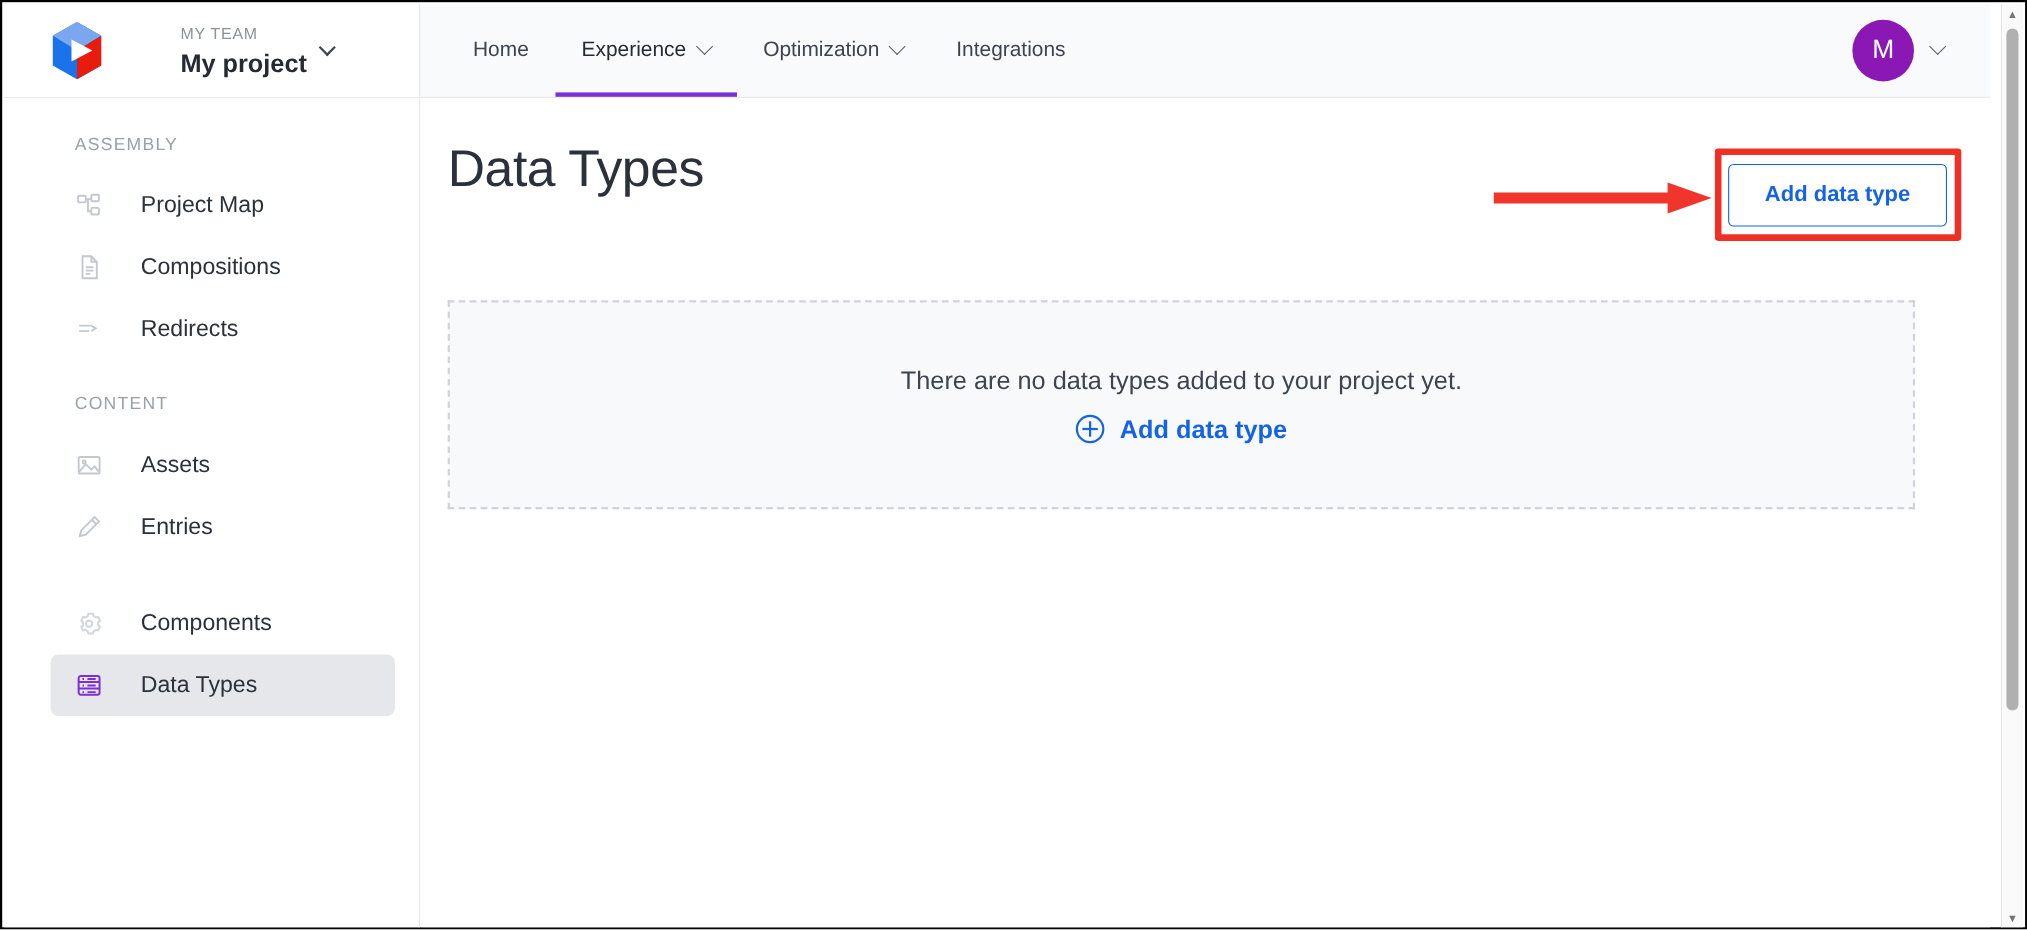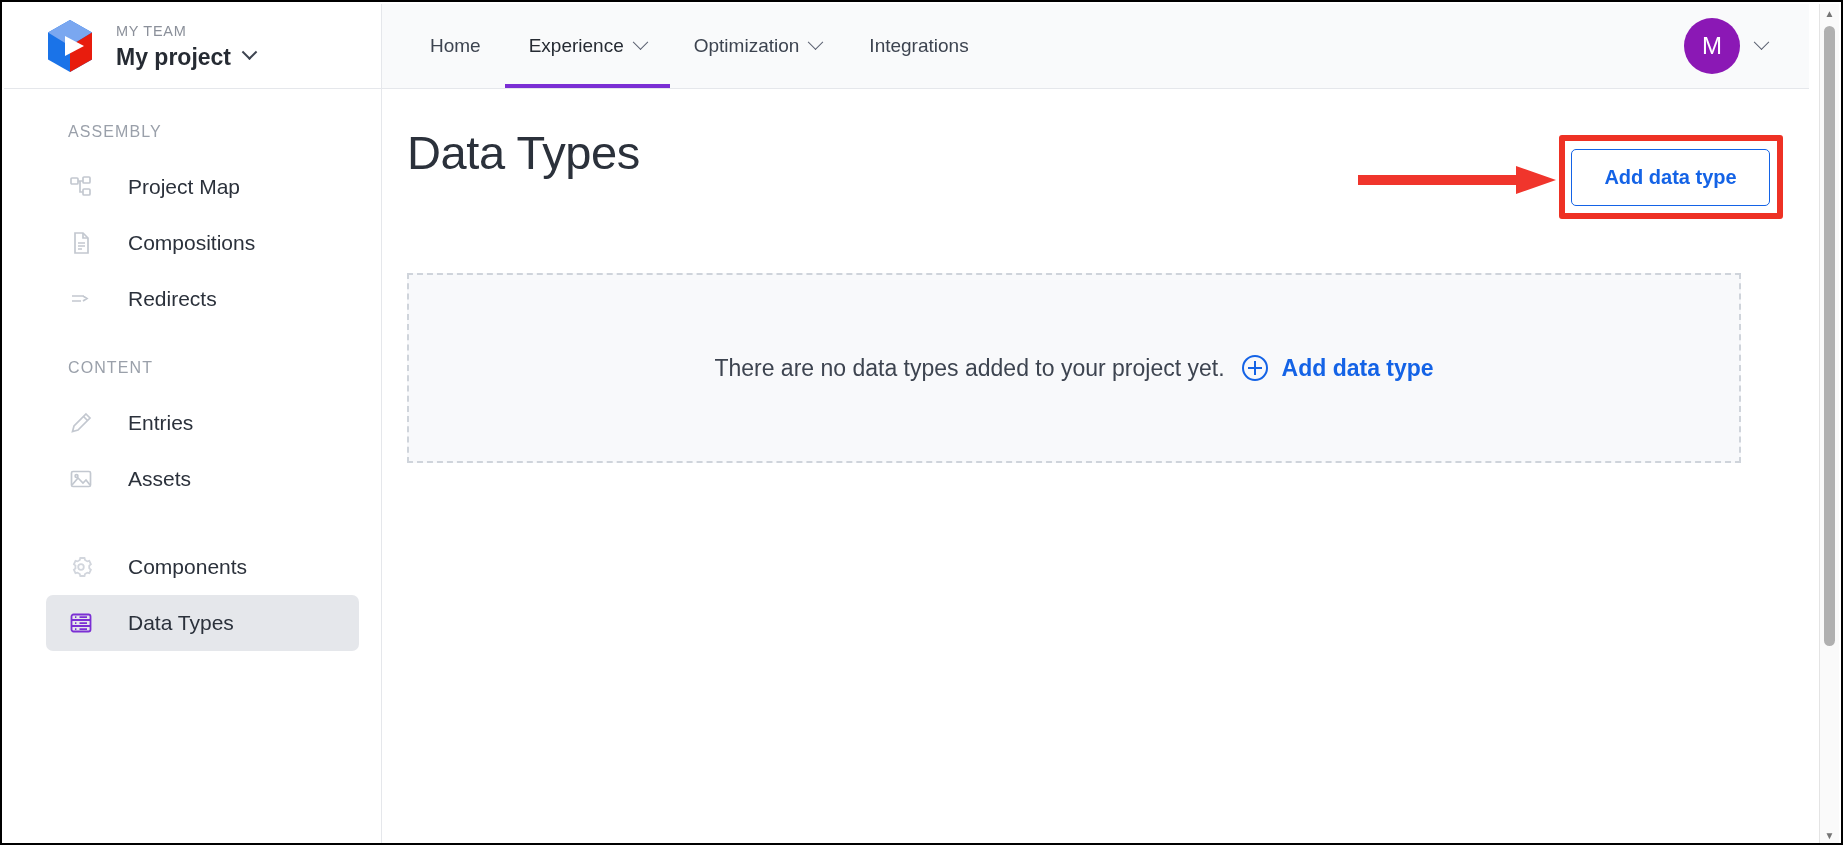--- a/index.html
+++ b/index.html
@@ -32,36 +32,37 @@
     align-items: stretch;
   }
   .brand {
     width: 378px;
     height: 100%;
     display: flex;
     align-items: center;
     padding-left: 40px;
     border-right: 1px solid #e5e7eb;
     background: #ffffff;
+    gap: 48px;
   }
   .logo {
     width: 52px; height: 56px;
     margin-right: 20px;
     flex: none;
   }
   .brand-text { display: flex; flex-direction: column; justify-content: center; }
   .team-label {
     font-size: 14.5px;
     letter-spacing: 0.7px;
     color: #8b909a;
     font-weight: 400;
     line-height: 20px;
     text-transform: uppercase;
   }
-  .project-row { display: flex; align-items: center; gap: 13px; margin-top: 1px; }
+  .project-row { display: flex; gap: 13px; margin-top: 1px; }
   .project-name {
     font-size: 23px;
     font-weight: bold;
     color: #262b33;
     line-height: 30px;
   }
   .chev {
     display: inline-block;
     width: 11px; height: 11px;
     border-right: 2px solid #3d4450;
@@ -170,21 +171,21 @@
     letter-spacing: -0.4px;
     line-height: 60px;
   }
   .empty-panel {
     margin-top: 90px;
     margin-right: 24px;
     height: 190px;
     border: 2px dashed #cfd4db;
     background: #f8f9fb;
     display: flex;
-    flex-direction: row;
+    flex-direction: column;
     align-items: center;
     justify-content: center;
     gap: 17px;
   }
   .empty-msg {
     font-size: 23px;
     color: #3d4450;
   }
   .empty-link {
     display: flex;
@@ -353,36 +354,36 @@
         <span>Redirects</span>
       </div>
     </div>
 
     <div class="side-group">
       <div class="side-group-label">CONTENT</div>
 
       <div class="side-item">
         <span class="side-icon">
           <svg width="24" height="24" viewBox="0 0 24 24" fill="none" stroke="#c3c8d0" stroke-width="1.7">
-            <path d="M17 3 l4 4 L9 19 l-5.5 1.5 L5 15 Z"></path>
-            <path d="M14.5 5.5 l4 4"></path>
-          </svg>
-        </span>
-        <span>Entries</span>
-      </div>
-
-      <div class="side-item">
-        <span class="side-icon">
-          <svg width="24" height="24" viewBox="0 0 24 24" fill="none" stroke="#c3c8d0" stroke-width="1.7">
             <rect x="2.5" y="4.5" width="19" height="15" rx="1.5"></rect>
             <circle cx="7.5" cy="9" r="1.4"></circle>
             <path d="M3 18 l6 -7 l5 5 l3 -3 l4 5"></path>
           </svg>
         </span>
         <span>Assets</span>
+      </div>
+
+      <div class="side-item">
+        <span class="side-icon">
+          <svg width="24" height="24" viewBox="0 0 24 24" fill="none" stroke="#c3c8d0" stroke-width="1.7">
+            <path d="M17 3 l4 4 L9 19 l-5.5 1.5 L5 15 Z"></path>
+            <path d="M14.5 5.5 l4 4"></path>
+          </svg>
+        </span>
+        <span>Entries</span>
       </div>
     </div>
 
     <div class="side-group">
 
       <div class="side-item">
         <span class="side-icon">
           <svg width="24" height="24" viewBox="0 0 24 24" fill="#d2d6dd">
             <path d="M12 8.3a3.7 3.7 0 100 7.4 3.7 3.7 0 000-7.4zm0 5.6a1.9 1.9 0 110-3.8 1.9 1.9 0 010 3.8z"></path>
             <path d="M20.3 13.4l-.1-1.4.1-1.4 1.6-1.3-1.6-3.4-2 .5-2.3-1.4-.5-2H11.3l-.5 2-2.3 1.4-2-.5L4.9 9.3l1.6 1.3-.1 1.4.1 1.4-1.6 1.3 1.6 3.4 2-.5 2.3 1.4.5 2h4.2l.5-2 2.3-1.4 2 .5 1.6-3.4z" fill="none" stroke="#d2d6dd" stroke-width="1.8"></path>

